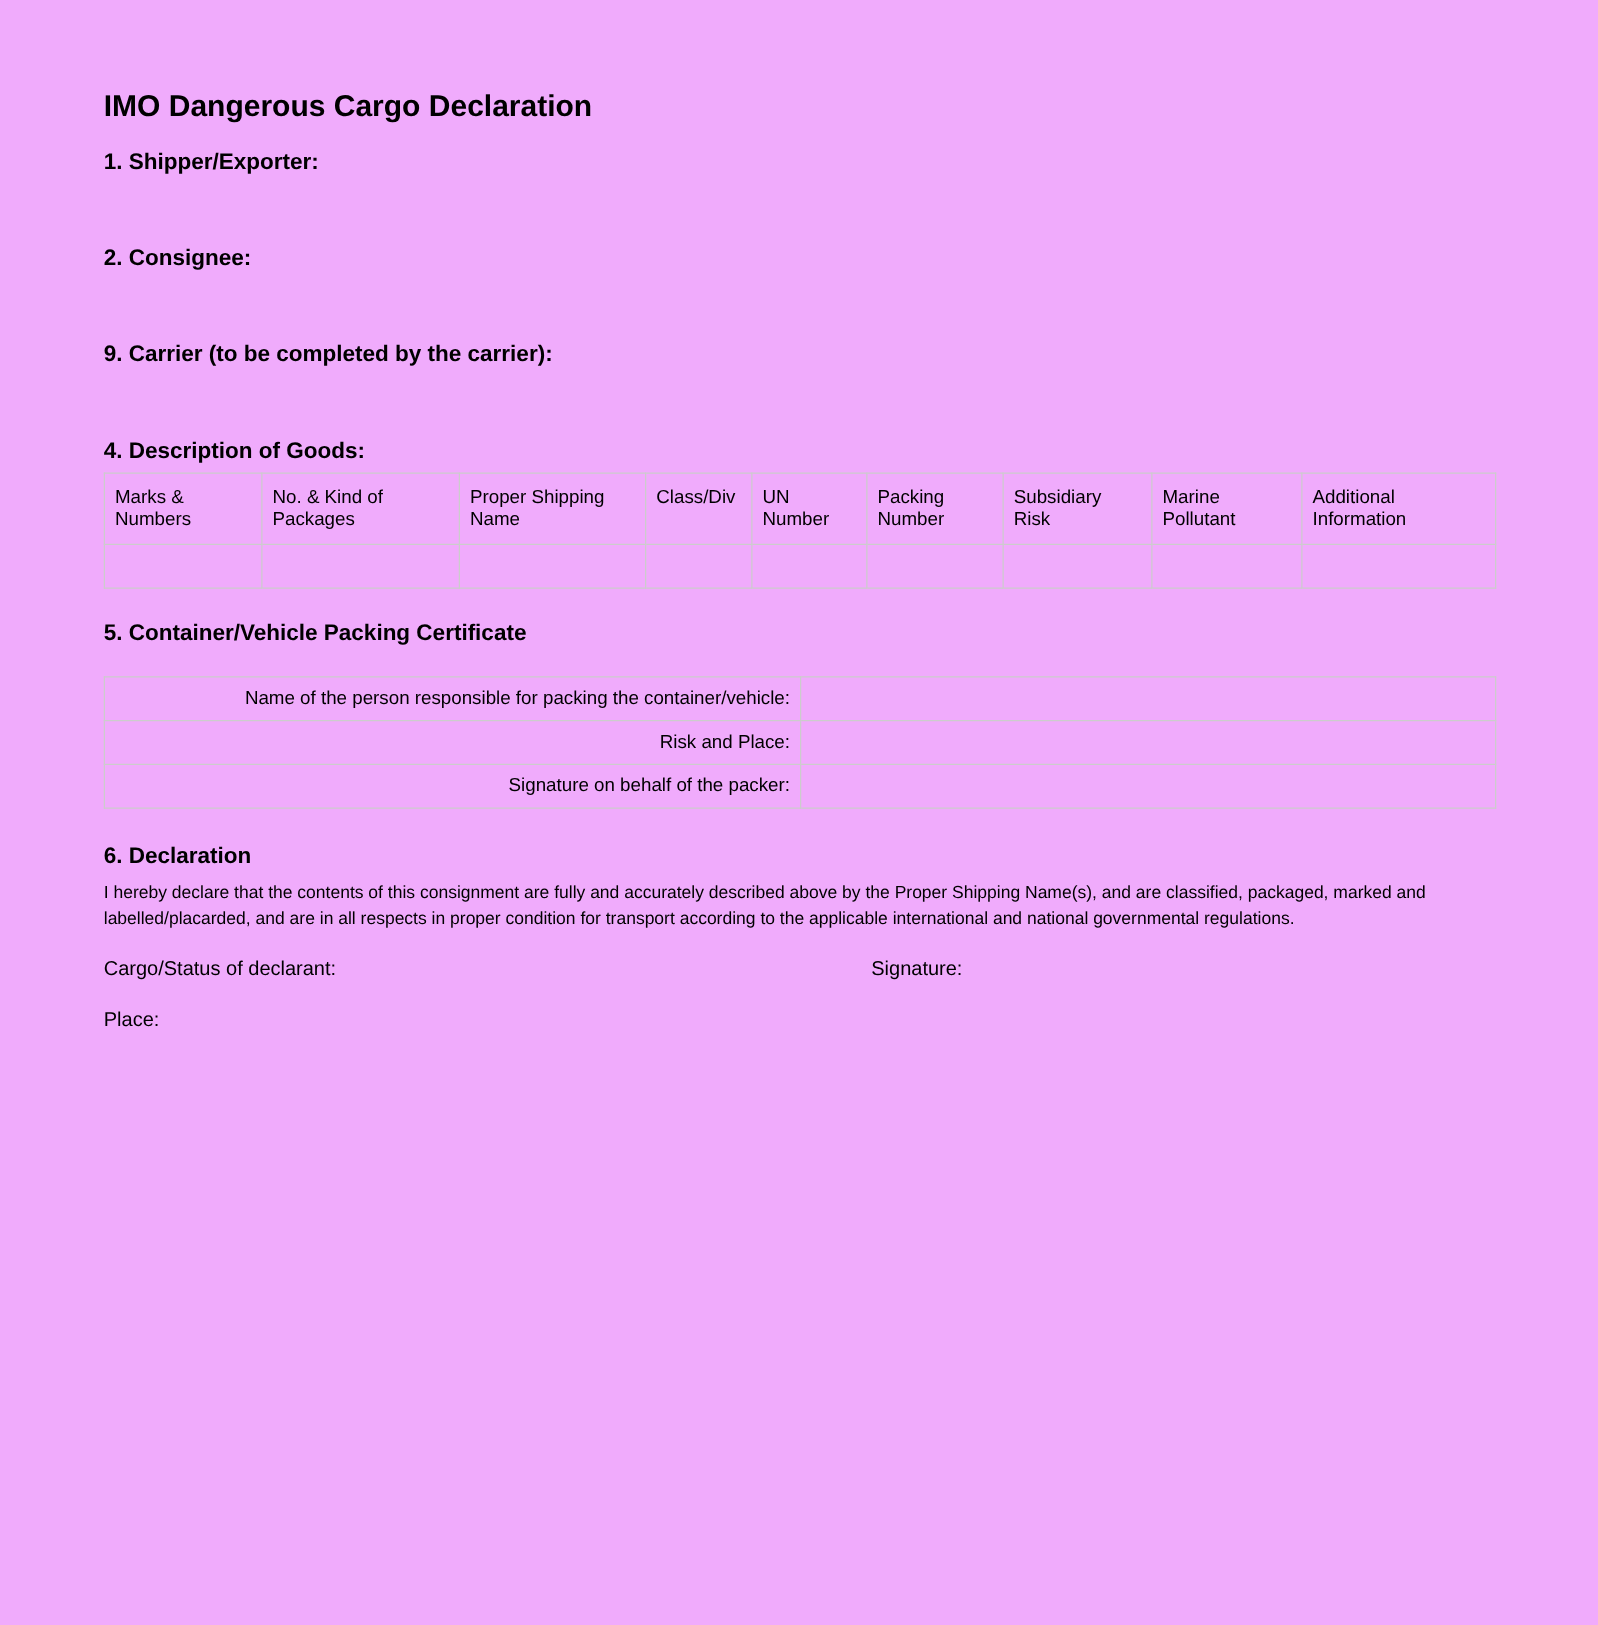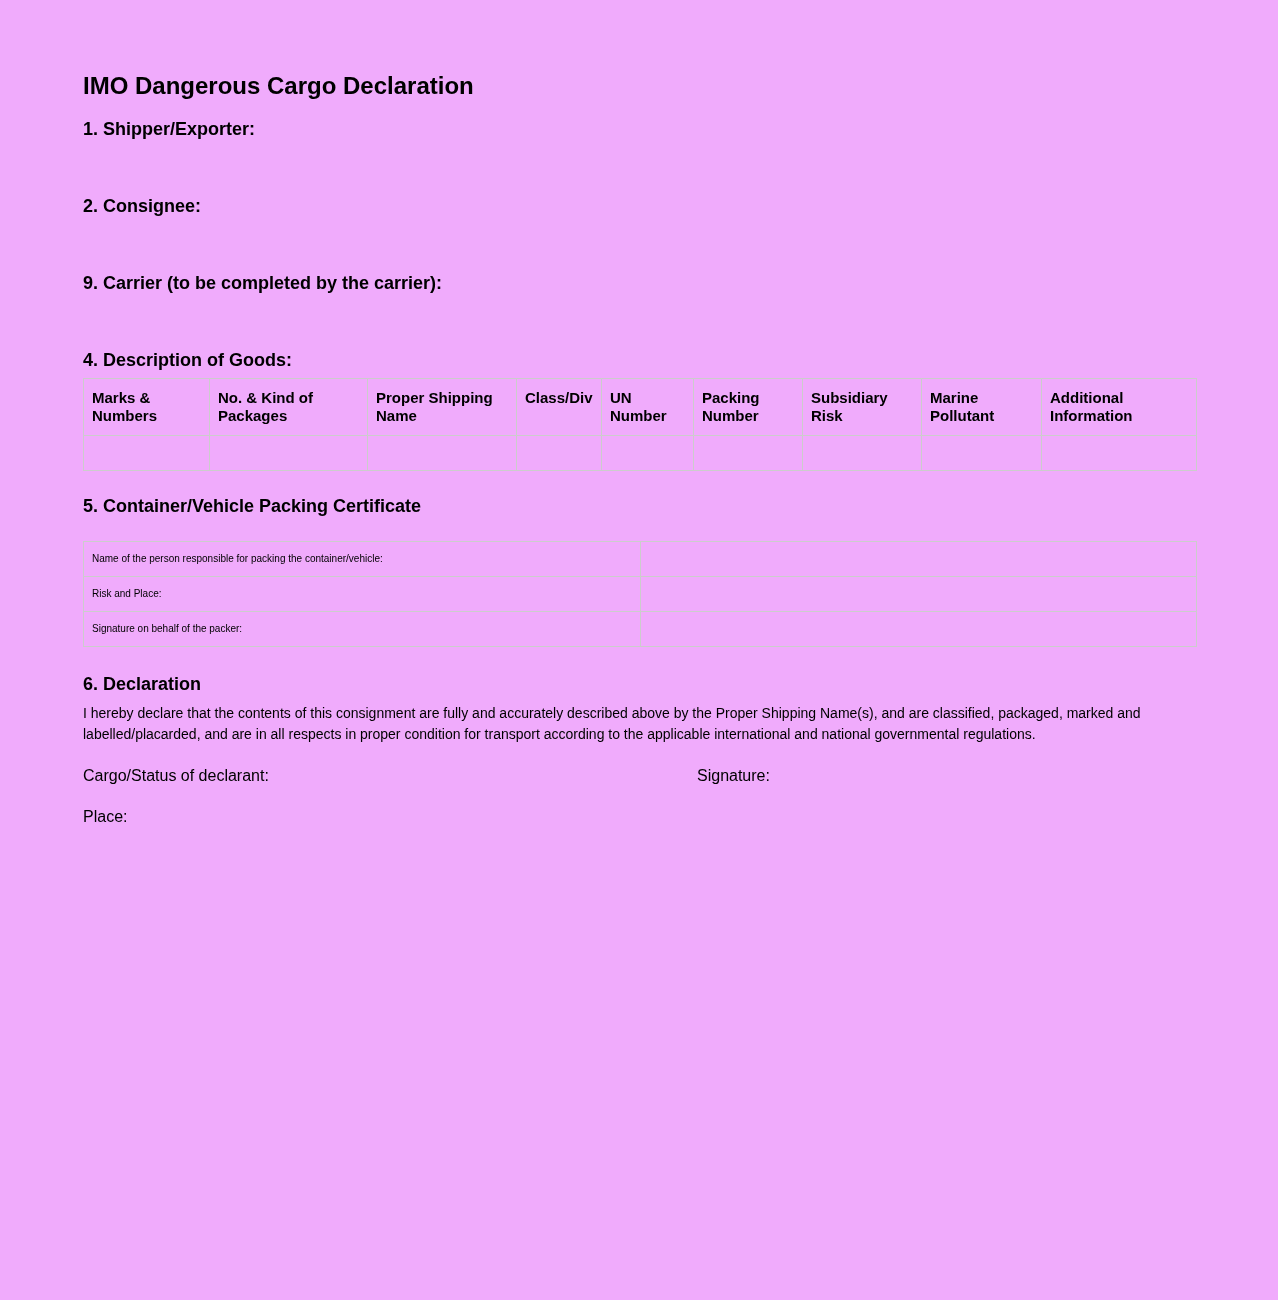--- a/index.html
+++ b/index.html
@@ -41,29 +41,30 @@
   }
   th, td {
     border: 1px solid #cccccc;
     font-size: 15px;
     text-align: left;
     vertical-align: top;
     padding: 10px 8px;
     line-height: 18px;
     overflow: hidden;
   }
-  th { font-weight: bold; }
+  th { font-weight: normal; }
   .goods-table td { height: 35px; padding: 6px 8px; }
 
   .cert-table td {
-    font-size: 10px;
+    font-size: 15px;
     font-weight: normal;
     height: 35px;
     padding: 4px 8px;
     vertical-align: middle;
+    text-align: right;
   }
 
   .decl-text {
     font-size: 14px;
     line-height: 21px;
     margin: 0 0 22px 0;
     width: 1112px;
   }
   .decl-fields-row {
     display: flex;

